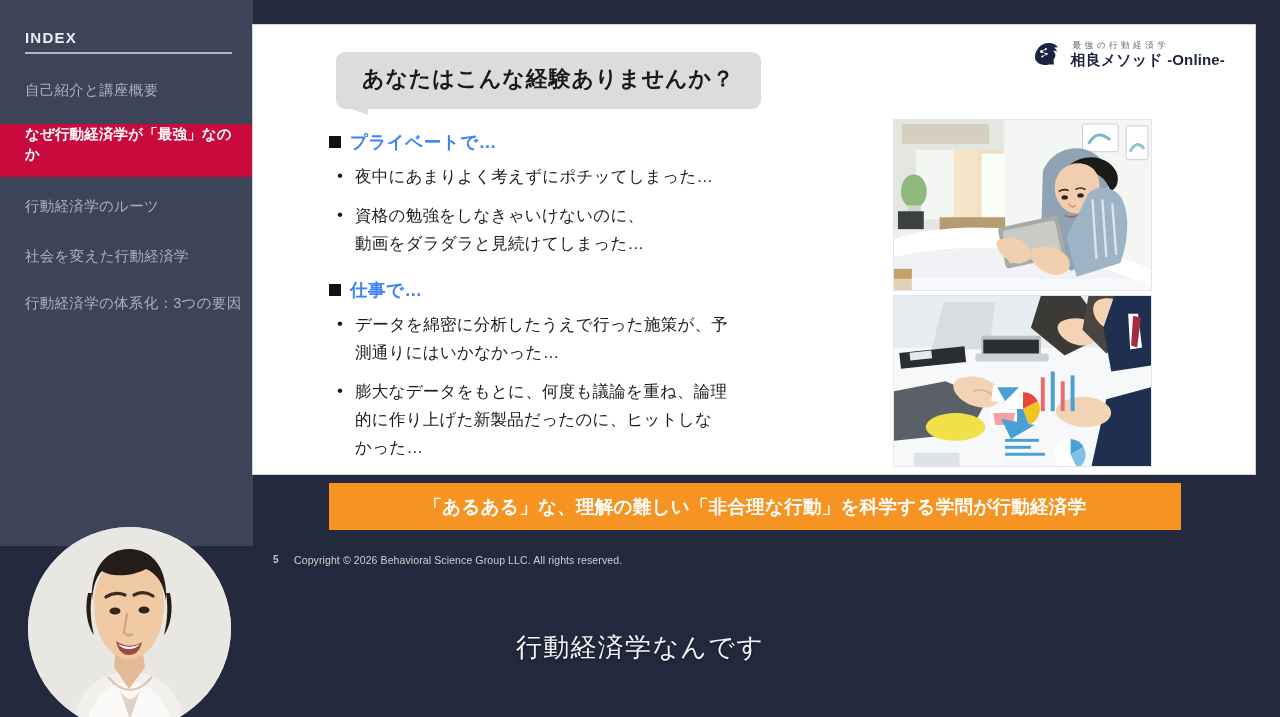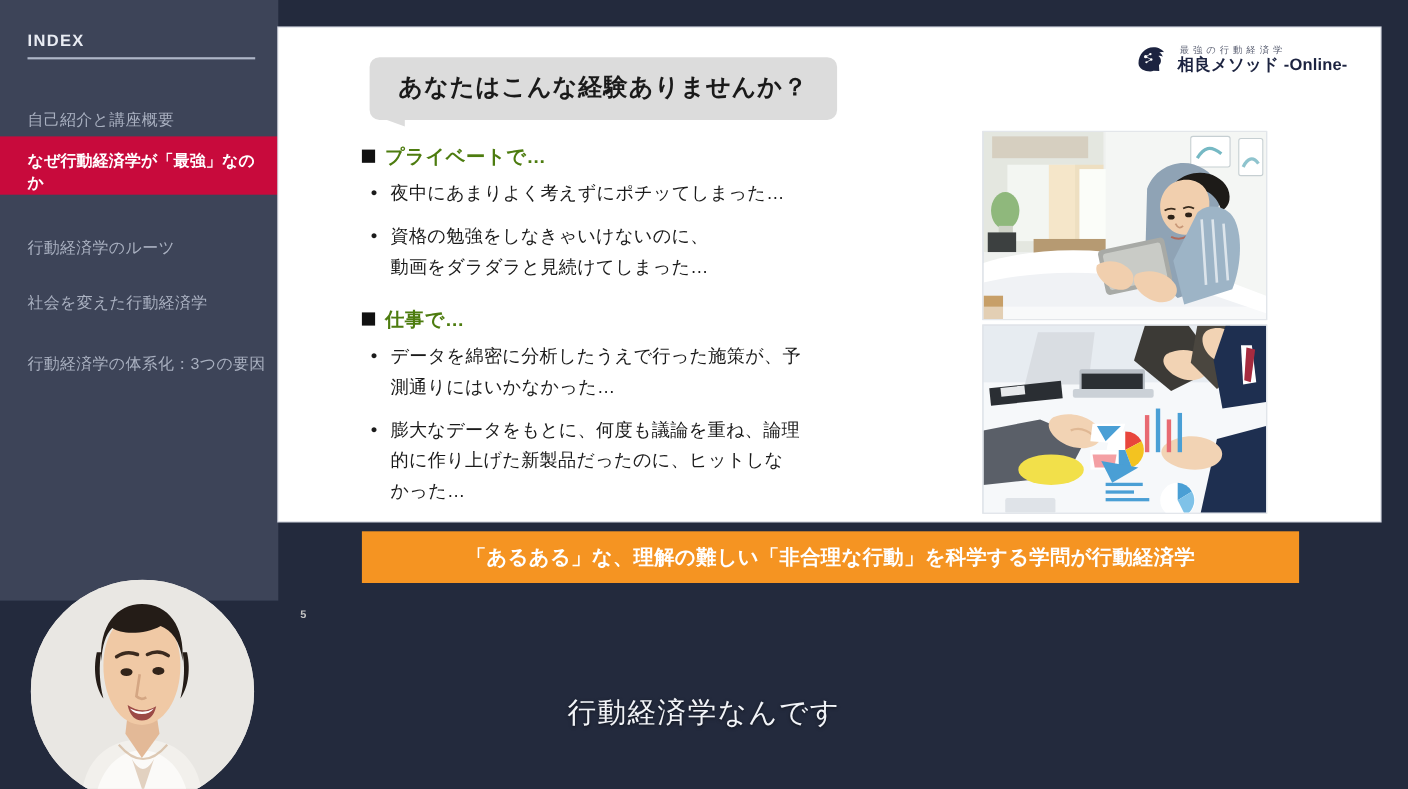--- a/index.html
+++ b/index.html
@@ -34,21 +34,21 @@
     background: #aeb6c7;
   }
   .idx-item {
     position: absolute; left: 0;
     width: 253px;
     padding: 0 8px 0 25px;
     font-size: 14.5px;
     line-height: 20px;
     color: #a9b0c0;
     letter-spacing: 0.02em;
-    display: flex; align-items: flex-end;
+    display: flex; align-items: flex-start;
   }
   .idx-item.active {
     background: #c80a3c;
     color: #ffffff;
     font-weight: bold;
     letter-spacing: 0.01em;
   }
 
   
   #slide {
@@ -79,21 +79,21 @@
     left: 2px; top: 52px;
     width: 0; height: 0;
     border-top: 11px solid #dcdcdc;
     border-left: 30px solid transparent;
   }
 
   
   #content { position: absolute; left: 76px; top: 105px; width: 510px; }
   .sect-head {
     font-size: 17.5px; font-weight: bold;
-    color: #4d7c0f; letter-spacing: 0.03em;
+    color: #3b82f6; letter-spacing: 0.03em;
     display: flex; align-items: center;
   }
   .sect-head .sq {
     display: inline-block;
     width: 12px; height: 12px;
     background: #111;
     margin-right: 9px;
   }
   .bullet-list { list-style: none; margin-top: 8px; }
   .bullet-li {
@@ -366,20 +366,21 @@
         <path d="M178 160 l13-8 a16 16 0 0 1-6 22z" fill="#7fc2e8"></path>
         <rect x="20" y="158" width="46" height="14" rx="2" fill="#dfe3e8"></rect>
       </svg>
     </div>
 
     <div id="banner">
       <span id="banner-text">「あるある」な、理解の難しい「非合理な行動」を科学する学問が行動経済学</span>
     </div>
 
     <div id="slide-no">5</div>
+    <div id="copyright">Copyright © 2026 Behavioral Science Group LLC.  All rights reserved.</div>
   </div>
 
   <div id="presenter">
     <svg width="203" height="203" viewBox="0 0 203 203">
       <rect width="203" height="203" fill="#e9e7e3"></rect>
       <path d="M46 203 c0-36 22-58 55-58 33 0 55 22 55 58z" fill="#f2f0ec"></path>
       <path d="M58 203 c4-30 22-48 43-48 21 0 39 18 43 48z" fill="#fbfaf8"></path>
       <path d="M86 140 l15 22 16-22 -4-26 -24 0z" fill="#e3b997"></path>
       <path d="M66 78 c0-30 16-48 35-48 19 0 35 18 35 48 0 32-16 54-35 54 -19 0-35-22-35-54z" fill="#f0c9a5"></path>
       <path d="M64 74 c-2-32 14-52 37-52 24 0 39 20 37 52 -2-18-10-28-20-32 -14 8-36 8-44 2 -6 6-9 16-10 30z" fill="#241c17"></path>

